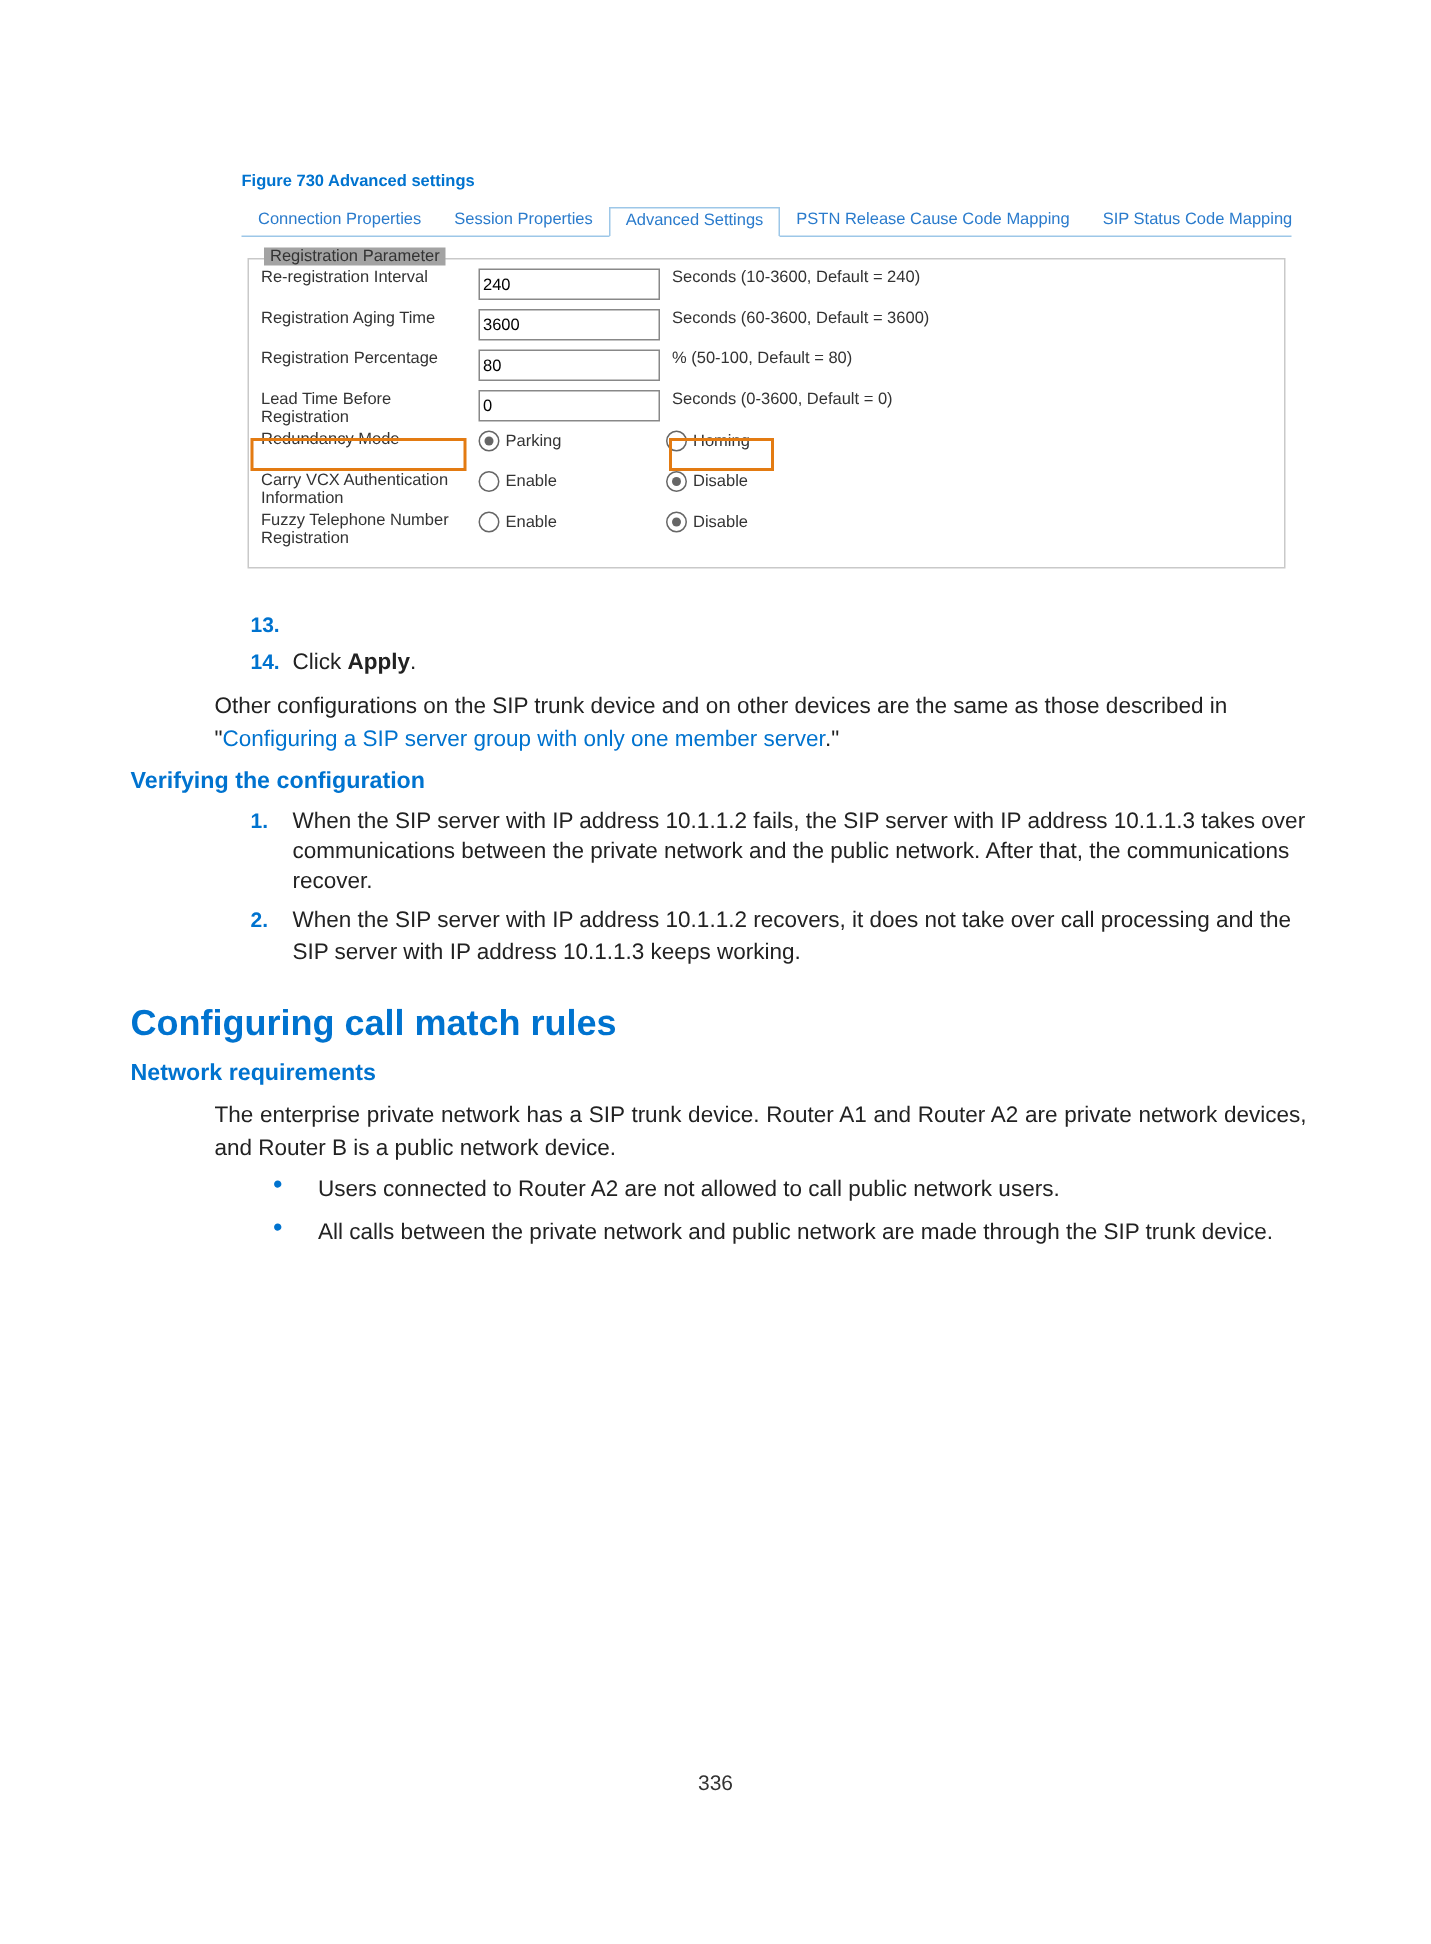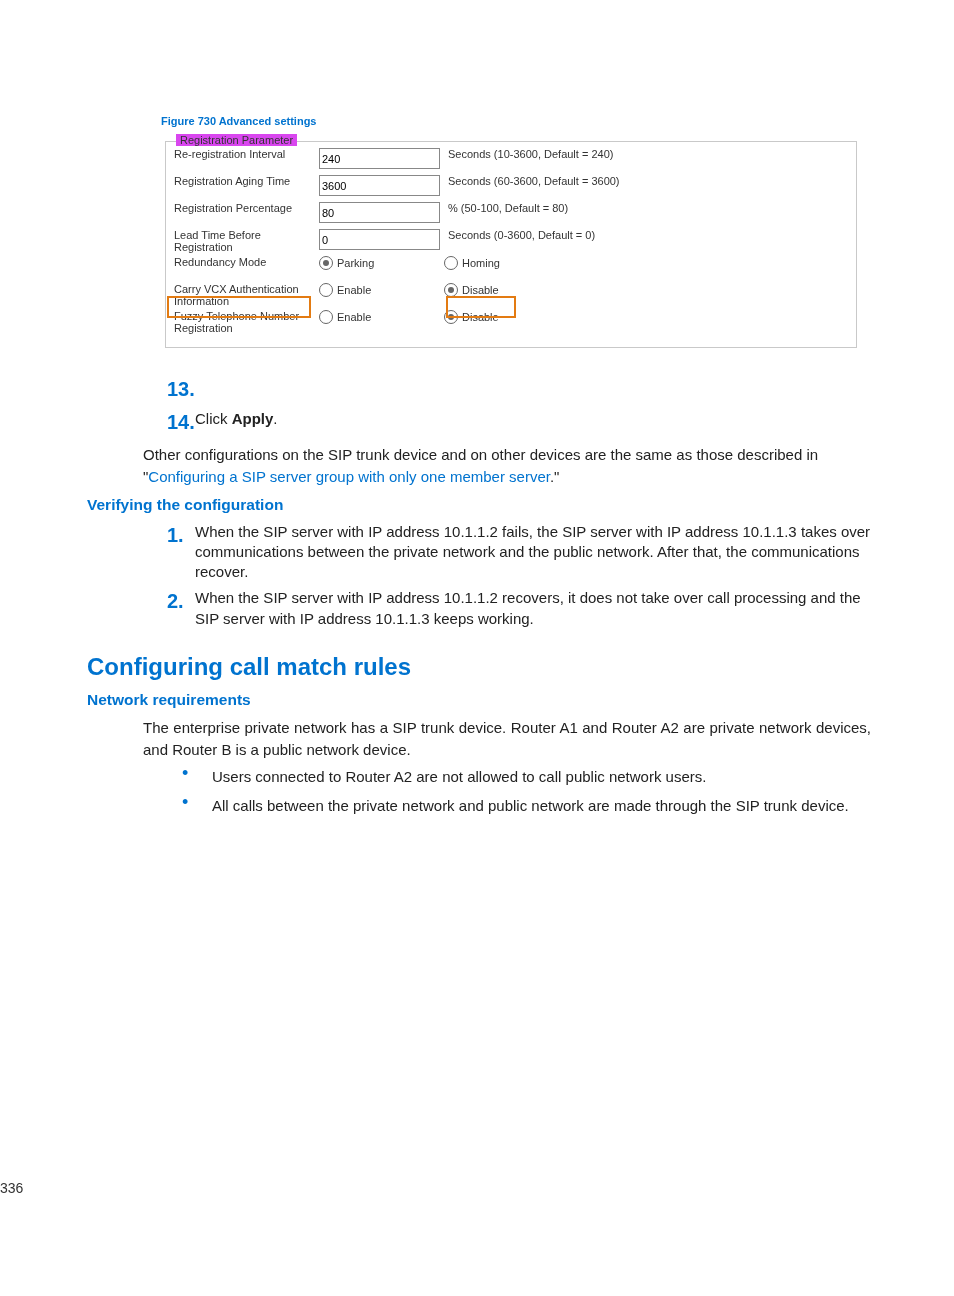--- a/index.html
+++ b/index.html
@@ -55,21 +55,21 @@
   }
   .fieldset{
     border:1px solid #c9c9c9;
     margin:14px 4px 0 4px;
     padding:6px 8px 10px 8px;
     position:relative;
   }
   .fieldset-title{
     position:absolute;
     top:-8px;left:10px;
-    background:#d946ef;
+    background:#a3a3a3;
     padding:0 4px;
     font-size:11px;
   }
   .row{
     display:flex;
     align-items:flex-start;
     height:27px;
   }
   .lbl{
     width:145px;
@@ -114,21 +114,21 @@
     font-family:"Segoe UI",Arial,sans-serif;
   }
   ol.steps{
     list-style:none;padding:0;margin:0 0 8px 80px;
   }
   ol.steps li{
     display:flex;margin-bottom:6px;line-height:1.35;
   }
   ol.steps .num{
     color:var(--blue);font-weight:700;width:28px;flex:none;
-    font-family:"Segoe UI",Arial,sans-serif;font-size:20px;
+    font-family:"Segoe UI",Arial,sans-serif;font-size:14px;
   }
   .para{
     margin:4px 0 0 56px;line-height:1.45;
   }
   .link{color:var(--linkblue)}
   .h3{
     color:var(--blue);
     font-weight:700;
     font-size:15.5px;
     margin:8px 0 8px 0;
@@ -138,32 +138,39 @@
     color:var(--blue);
     font-size:24px;
     font-weight:700;
     margin:24px 0 10px 0;
     font-family:"Segoe UI Light","Segoe UI",Arial,sans-serif;
   }
   ul.bul{list-style:none;padding:0;margin:6px 0 0 95px}
   ul.bul li{display:flex;margin-bottom:8px;line-height:1.4}
   ul.bul .dot{color:var(--blue);font-size:18px;line-height:14px;width:30px;flex:none}
   .pagenum{
-    position:absolute;left:0;right:0;bottom:100px;
+    position:absolute;left:0;right:0;bottom:100px;text-align:center;
     font-size:14px;color:#333;font-family:"Segoe UI Light","Segoe UI",Arial,sans-serif;font-weight:300;
   }
 </style>
 </head>
 <body>
 
 <div class="page">
 
   <div class="figcap">Figure 730 Advanced settings</div>
 
   <div class="panel" style="position:relative">
+    <div class="tabs">
+      <div class="tab">Connection Properties</div>
+      <div class="tab">Session Properties</div>
+      <div class="tab active">Advanced Settings</div>
+      <div class="tab">PSTN Release Cause Code Mapping</div>
+      <div class="tab">SIP Status Code Mapping</div>
+    </div>
 
     <div class="fieldset">
       <span class="fieldset-title">Registration Parameter</span>
 
       <div class="row">
         <span class="lbl">Re-registration Interval</span>
         <input class="inp" value="240" style="">
         <span class="hint">Seconds (10-3600, Default = 240)</span>
       </div>
       <div class="row">

